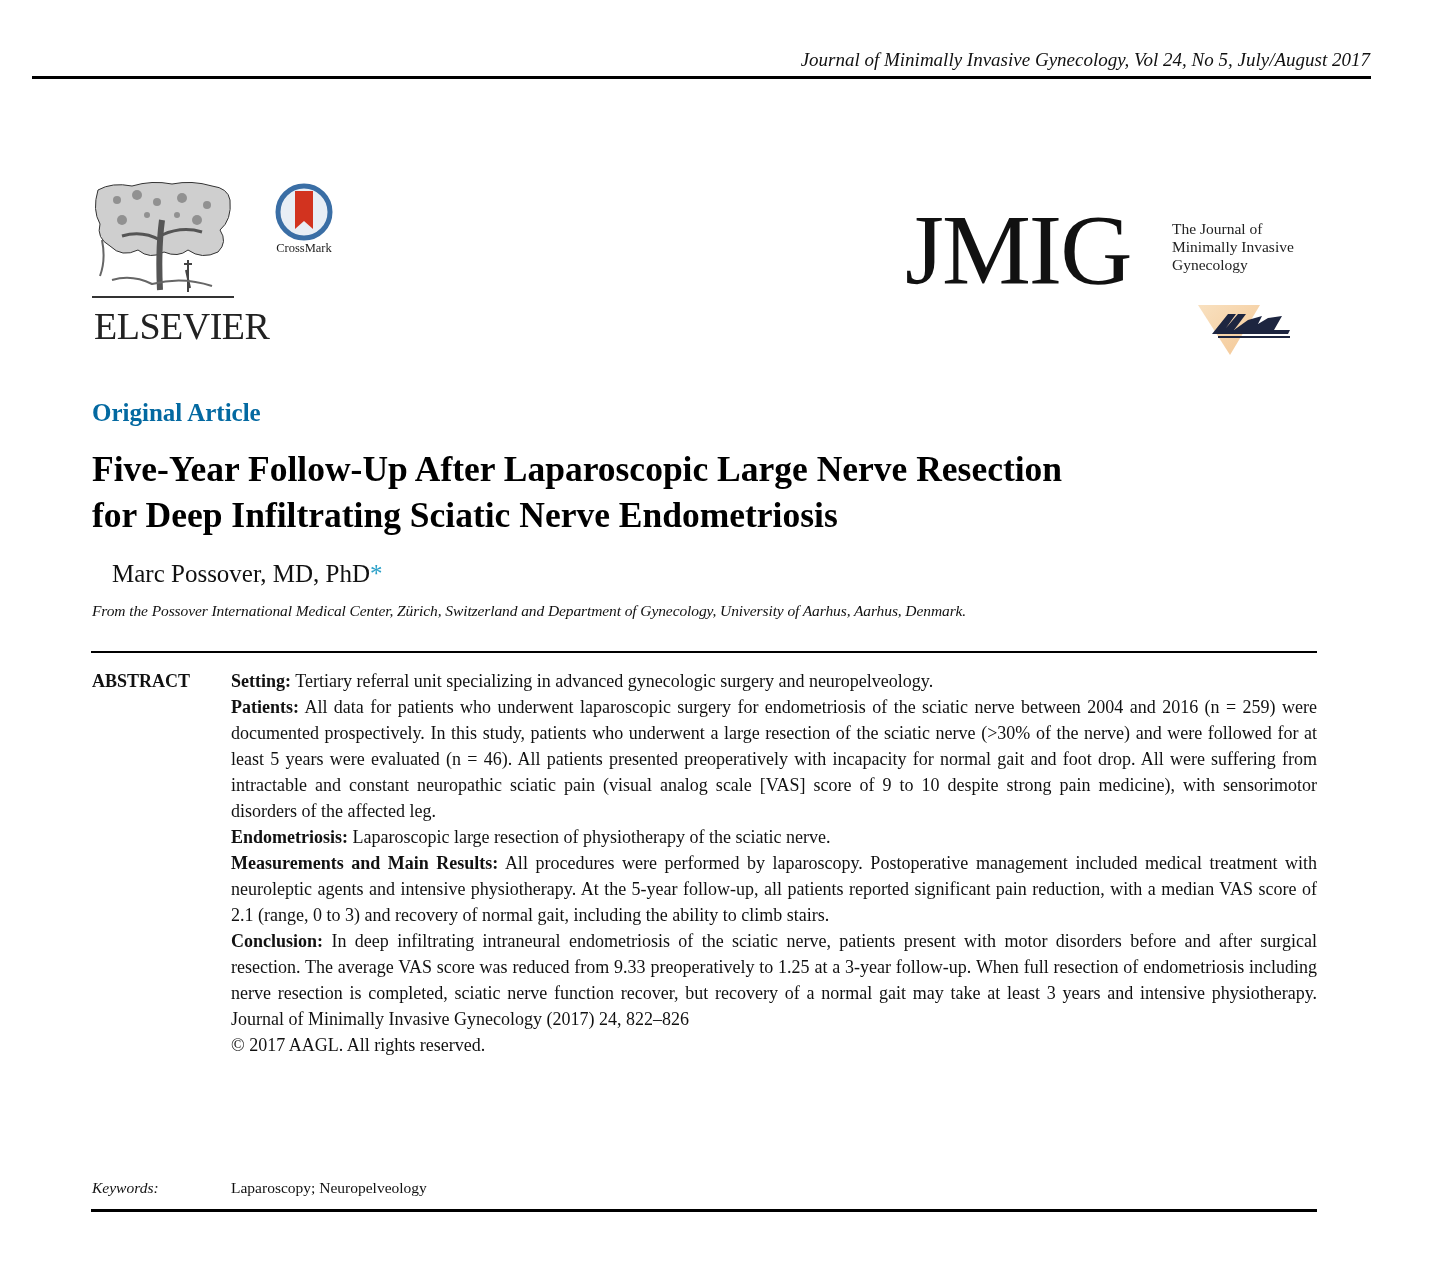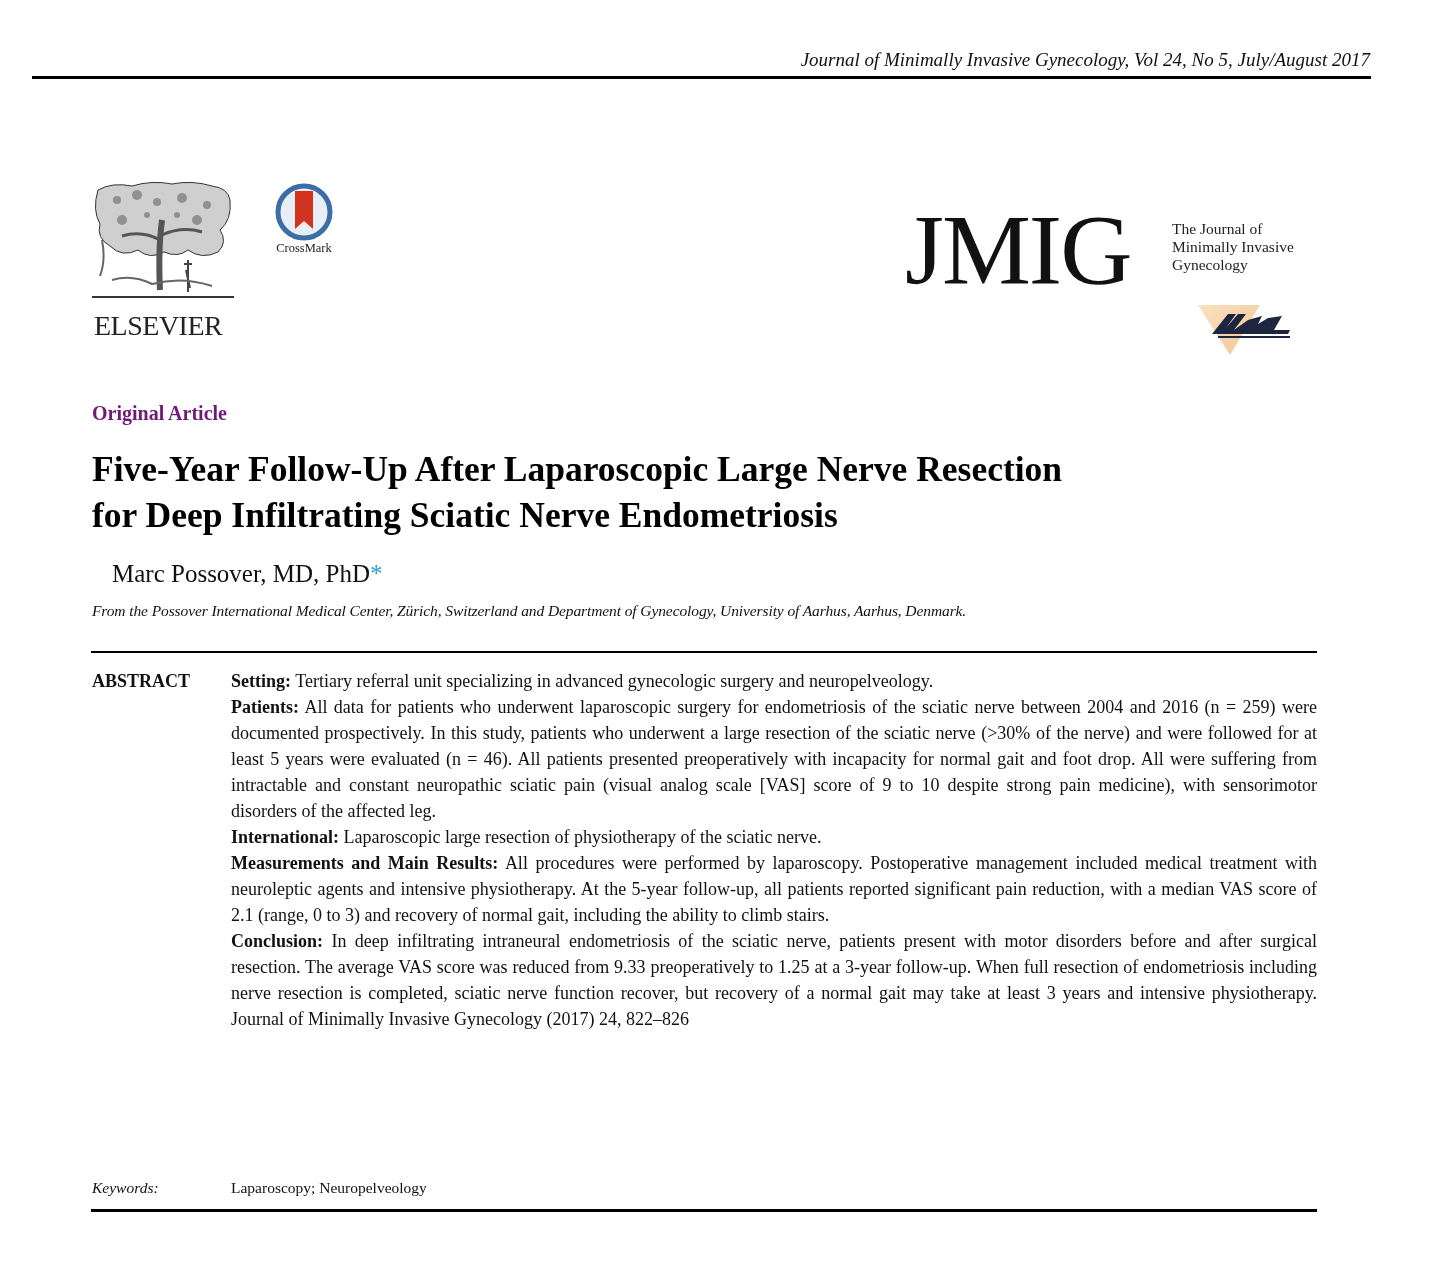--- a/index.html
+++ b/index.html
@@ -12,41 +12,41 @@
       text-align: right; font-style: italic; font-size: 19px; line-height: 24px;
       padding-right: 0;
     }
     .rule-top {
       position: absolute; left: 32px; top: 76px; width: 1339px; height: 3px; background: #000;
     }
     
     .elsevier { position: absolute; left: 92px; top: 180px; width: 150px; height: 165px; }
     .elsevier .tree { width: 142px; height: 120px; display:block; }
     .elsevier .wordmark {
-      position: absolute; left: 2px; top: 130px; font-size: 28px; letter-spacing: -0.5px;
+      position: absolute; left: 2px; top: 130px; font-size: 38px; letter-spacing: -0.5px;
       color: #222; line-height: 32px;
     }
     .crossmark { position: absolute; left: 266px; top: 183px; width: 76px; height: 80px; text-align: center; }
     .crossmark svg { display:block; margin: 0 auto; }
     .crossmark .cm-label { font-size: 12.5px; color: #222; line-height: 14px; margin-top: 0px; }
 
     
     .jmig { position: absolute; left: 905px; top: 200px; width: 420px; height: 160px; }
     .jmig .big {
       position: absolute; left: 0; top: 0; font-size: 100px; line-height: 100px;
       letter-spacing: -2px; color: #111; font-family: "Liberation Serif", serif;
     }
     .jmig .sub {
       position: absolute; left: 267px; top: 20px; font-size: 15.5px; line-height: 18px; color: #222;
     }
     .jmig .aagl { position: absolute; left: 285px; top: 100px; width: 115px; height: 55px; }
 
     .section-label {
-      position: absolute; left: 92px; top: 398px; font-size: 20px; font-weight: bold;
-      color: #701a75; line-height: 30px;
+      position: absolute; left: 92px; top: 398px; font-size: 25px; font-weight: bold;
+      color: #0369a1; line-height: 30px;
     }
     .title {
       position: absolute; left: 92px; top: 446px; width: 1220px;
       font-size: 35.5px; font-weight: bold; line-height: 46px; color: #000;
     }
     .author {
       position: absolute; left: 92px; top: 559px; font-size: 25px; line-height: 30px; color: #111; margin-left: 20px;
     }
     .author .star { color: #2aa0c8; }
     .affil {
@@ -147,20 +147,21 @@
 
 <div class="affil">From the Possover International Medical Center, Zürich, Switzerland and Department of Gynecology, University of Aarhus, Aarhus, Denmark.</div>
 
 <div class="rule-mid"></div>
 
 <div class="abstract-label">ABSTRACT</div>
 
 <div class="abstract-body">
   <p><b>Setting:</b> <span>Tertiary referral unit specializing in advanced gynecologic surgery and neuropelveology.</span></p>
   <p><b>Patients:</b> <span>All data for patients who underwent laparoscopic surgery for endometriosis of the sciatic nerve between 2004 and 2016 (n = 259) were documented prospectively. In this study, patients who underwent a large resection of the sciatic nerve (&gt;30% of the nerve) and were followed for at least 5 years were evaluated (n = 46). All patients presented preoperatively with incapacity for normal gait and foot drop. All were suffering from intractable and constant neuropathic sciatic pain (visual analog scale [VAS] score of 9 to 10 despite strong pain medicine), with sensorimotor disorders of the affected leg.</span></p>
-  <p><b>International:</b> <span>Laparoscopic large resection of physiotherapy of the sciatic nerve.</span></p>
+  <p><b>Endometriosis:</b> <span>Laparoscopic large resection of physiotherapy of the sciatic nerve.</span></p>
   <p><b>Measurements and Main Results:</b> <span>All procedures were performed by laparoscopy. Postoperative management included medical treatment with neuroleptic agents and intensive physiotherapy. At the 5-year follow-up, all patients reported signif­icant pain reduction, with a median VAS score of 2.1 (range, 0 to 3) and recovery of normal gait, including the ability to climb stairs.</span></p>
   <p><b>Conclusion:</b> <span>In deep infiltrating intraneural endometriosis of the sciatic nerve, patients present with motor disorders before and after surgical resection. The average VAS score was reduced from 9.33 preoperatively to 1.25 at a 3-year follow-up. When full resection of endometriosis including nerve resection is completed, sciatic nerve function recover, but recovery of a normal gait may take at least 3 years and intensive physiotherapy. Journal of Minimally Invasive Gynecology (2017) 24, 822–826</span></p>
+  <p>© 2017 AAGL. All rights reserved.</p>
 </div>
 
 <div class="keywords-label">Keywords:</div>
 <div class="keywords-value">Laparoscopy; Neuropelveology</div>
 <div class="rule-bottom"></div>
 
 </body></html>

